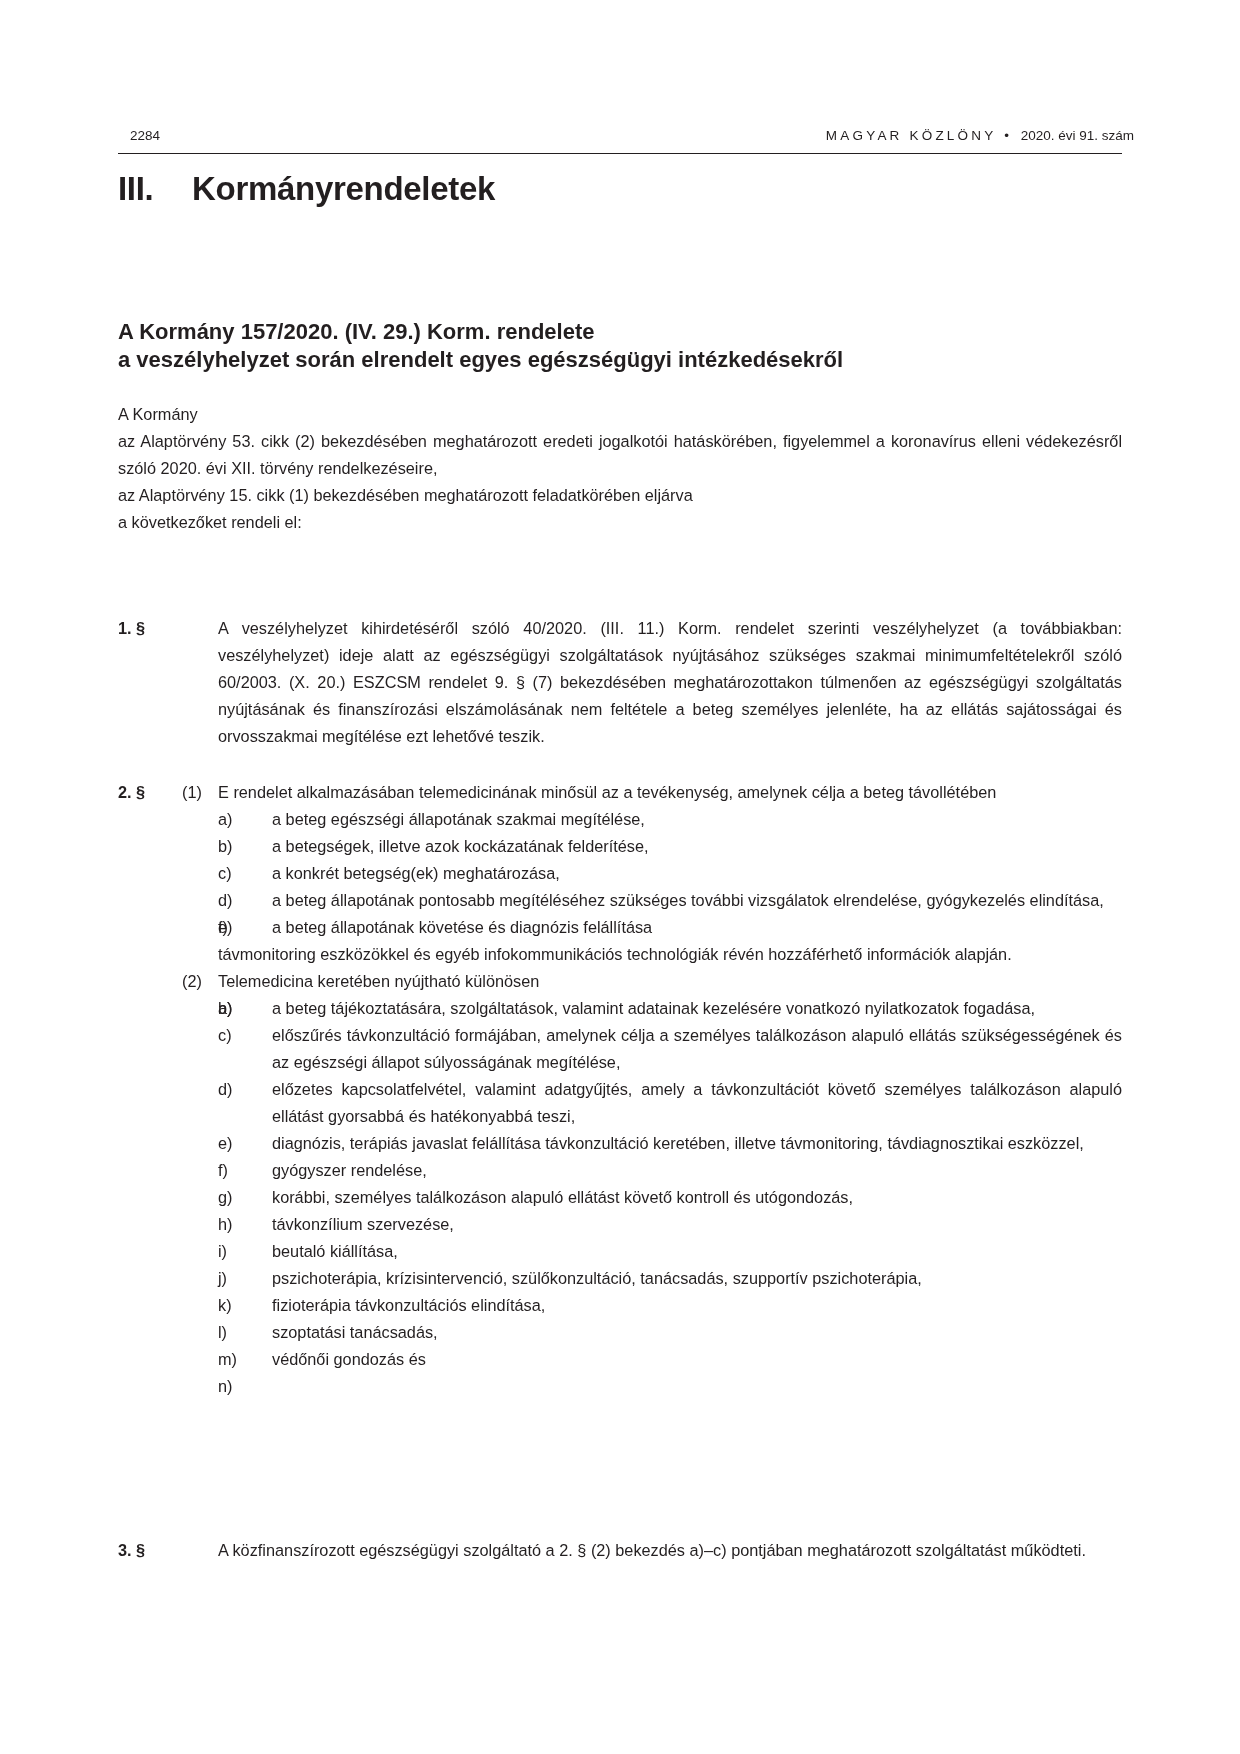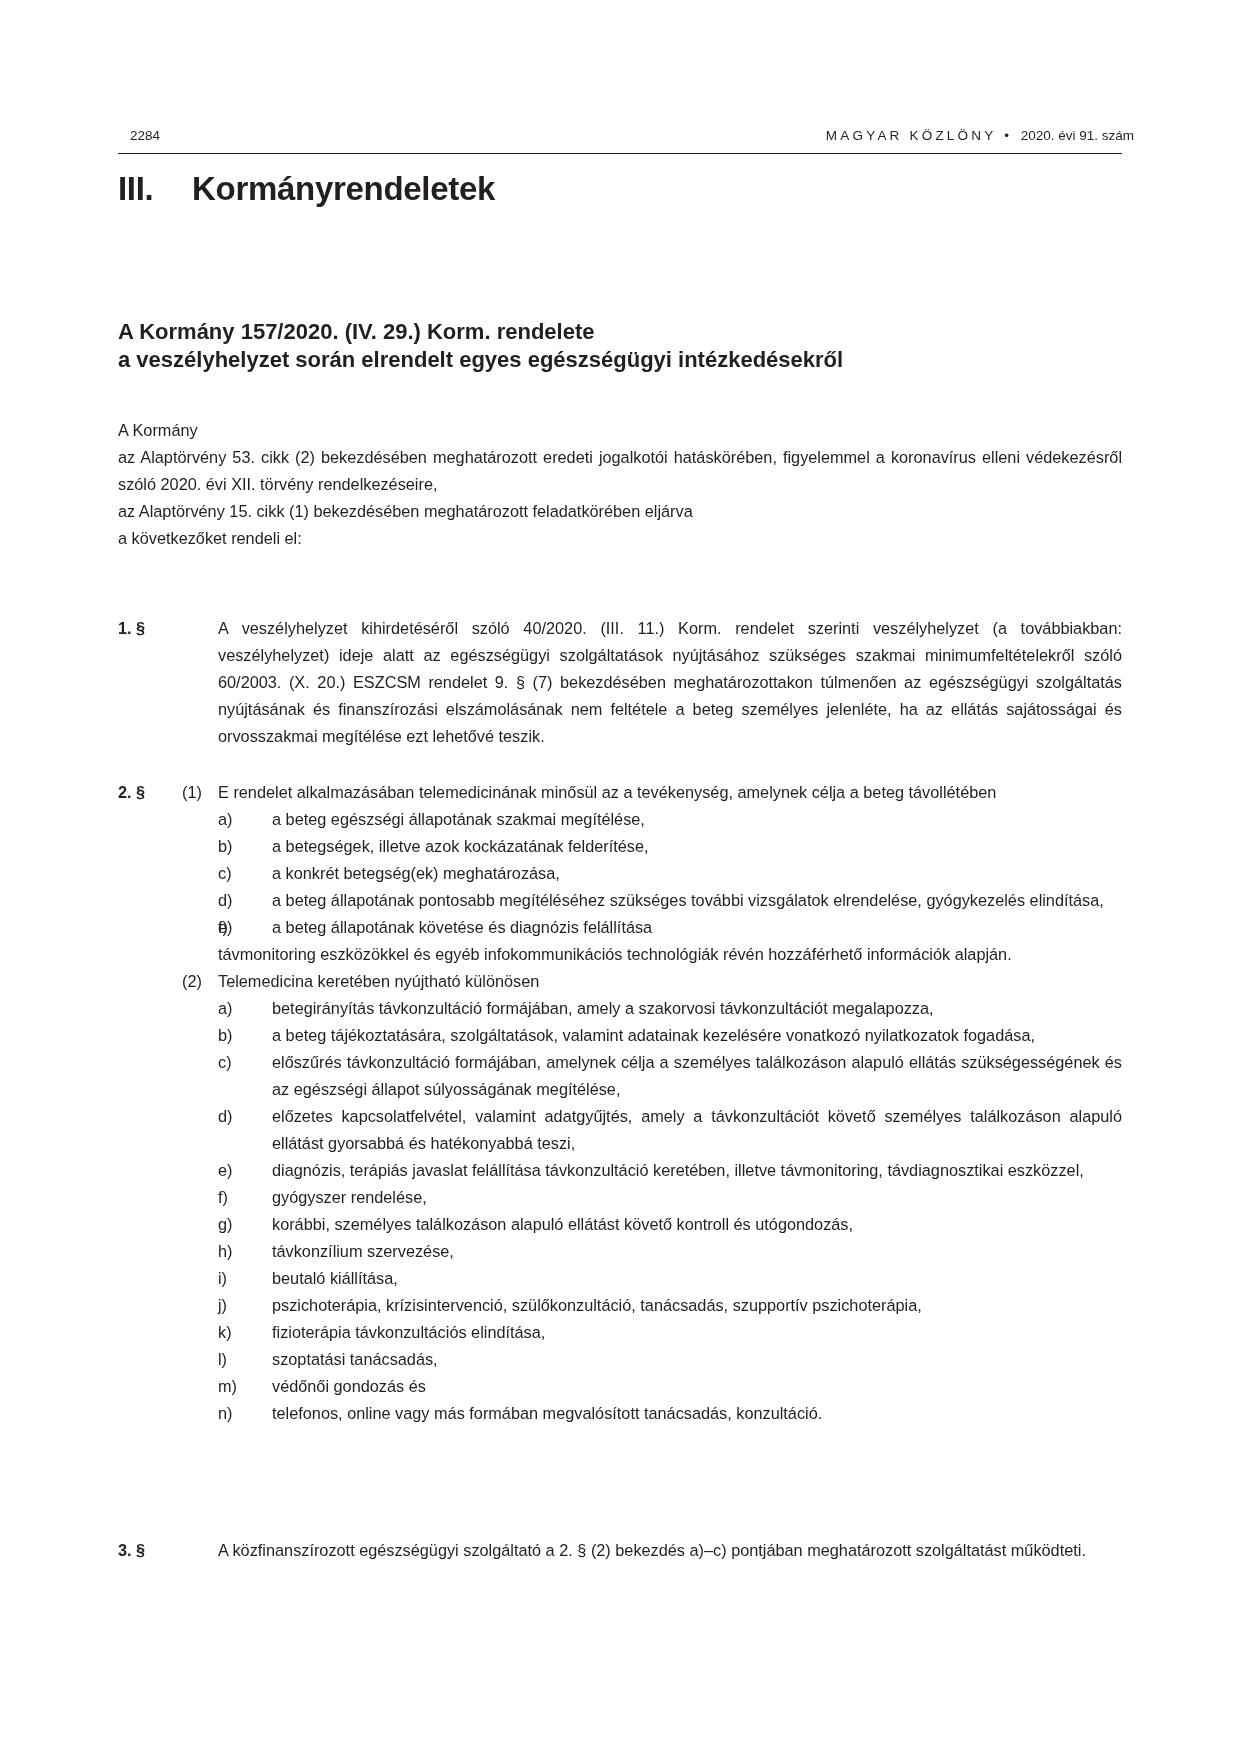--- a/index.html
+++ b/index.html
@@ -12,21 +12,21 @@
   .running-head .journal { position: absolute; right: 0; top: 0; white-space: nowrap; }
   .running-head .journal-name { letter-spacing: 3.2px; padding-left: 33px; }
   .running-head .dot { margin: 0 8px 0 4px; }
   .rule { position: absolute; top: 153px; left: 0; width: 1004px; height: 0; border-top: 1.4px solid #231f20; }
   .part-title { position: absolute; top: 170px; left: 0; font-size: 33px; font-weight: bold;
                 letter-spacing: -0.3px; white-space: nowrap; }
   .part-title .roman { display: inline-block; width: 74px; }
   .decree-title { position: absolute; top: 318px; left: 0; font-size: 22px; font-weight: bold;
                   line-height: 28px; }
   .text { font-size: 16.3px; line-height: 27px; }
-  .preamble { position: absolute; top: 401px; left: 0; width: 1004px; margin-top: 16px; }
+  .preamble { position: absolute; top: 401px; left: 0; width: 1004px; }
   .justify { text-align: justify; }
   .section { position: absolute; left: 0; width: 1004px; }
   .sec-num { position: absolute; left: 0; top: 0; font-weight: bold; }
   .sec-body { margin-left: 100px; }
   .para { position: relative; }
   .para-num { position: absolute; left: -36px; top: 0; }
   .item { position: relative; padding-left: 54px; }
   .item-label { position: absolute; left: 0; top: 0; }
   .tail { margin-left: 0; }
 </style>
@@ -81,34 +81,34 @@
           <div class="item justify"><span class="item-label">e)</span></div>
           <div class="item justify"><span class="item-label">f)</span><span>a beteg állapotának követése és diagnózis felállítása</span></div>
         </div>
         <div class="tail">távmonitoring eszközökkel és egyéb infokommunikációs technológiák révén hozzáférhető információk alapján.</div>
       </div>
 
       <div class="para">
         <span class="para-num">(2)</span>
         <div>Telemedicina keretében nyújtható különösen</div>
         <div class="list">
-          <div class="item justify"><span class="item-label">a)</span><span>betegirányítás távkonzultáció formájában, amely a szakorvosi távkonzultációt megalapozza,</span></div>
+          <div class="item justify"><span class="item-label">a)</span></div>
           <div class="item justify"><span class="item-label">b)</span><span>a beteg tájékoztatására, szolgáltatások, valamint adatainak kezelésére vonatkozó nyilatkozatok fogadása,</span></div>
           <div class="item justify"><span class="item-label">c)</span><span>előszűrés távkonzultáció formájában, amelynek célja a személyes találkozáson alapuló ellátás szükségességének és az egészségi állapot súlyosságának megítélése,</span></div>
           <div class="item justify"><span class="item-label">d)</span><span>előzetes kapcsolatfelvétel, valamint adatgyűjtés, amely a távkonzultációt követő személyes találkozáson alapuló ellátást gyorsabbá és hatékonyabbá teszi,</span></div>
           <div class="item justify"><span class="item-label">e)</span><span>diagnózis, terápiás javaslat felállítása távkonzultáció keretében, illetve távmonitoring, távdiagnosztikai eszközzel,</span></div>
           <div class="item justify"><span class="item-label">f)</span><span>gyógyszer rendelése,</span></div>
           <div class="item justify"><span class="item-label">g)</span><span>korábbi, személyes találkozáson alapuló ellátást követő kontroll és utógondozás,</span></div>
           <div class="item justify"><span class="item-label">h)</span><span>távkonzílium szervezése,</span></div>
           <div class="item justify"><span class="item-label">i)</span><span>beutaló kiállítása,</span></div>
           <div class="item justify"><span class="item-label">j)</span><span>pszichoterápia, krízisintervenció, szülőkonzultáció, tanácsadás, szupportív pszichoterápia,</span></div>
           <div class="item justify"><span class="item-label">k)</span><span>fizioterápia távkonzultációs elindítása,</span></div>
           <div class="item justify"><span class="item-label">l)</span><span>szoptatási tanácsadás,</span></div>
           <div class="item justify"><span class="item-label">m)</span><span>védőnői gondozás és</span></div>
-          <div class="item justify"><span class="item-label">n)</span><span>telefonos, online vagy más formában megvalósított tanácsadás, konzultáció.</span></div>
+          <div class="item justify"><span class="item-label">n)</span></div>
         </div>
       </div>
 
     </div>
   </div>
 
   <div class="section text" style="top:1537px;">
     <span class="sec-num">3. §</span>
     <div class="sec-body justify">A közfinanszírozott egészségügyi szolgáltató a 2. § (2) bekezdés a)–c) pontjában meghatározott szolgáltatást működteti.</div>
   </div>

